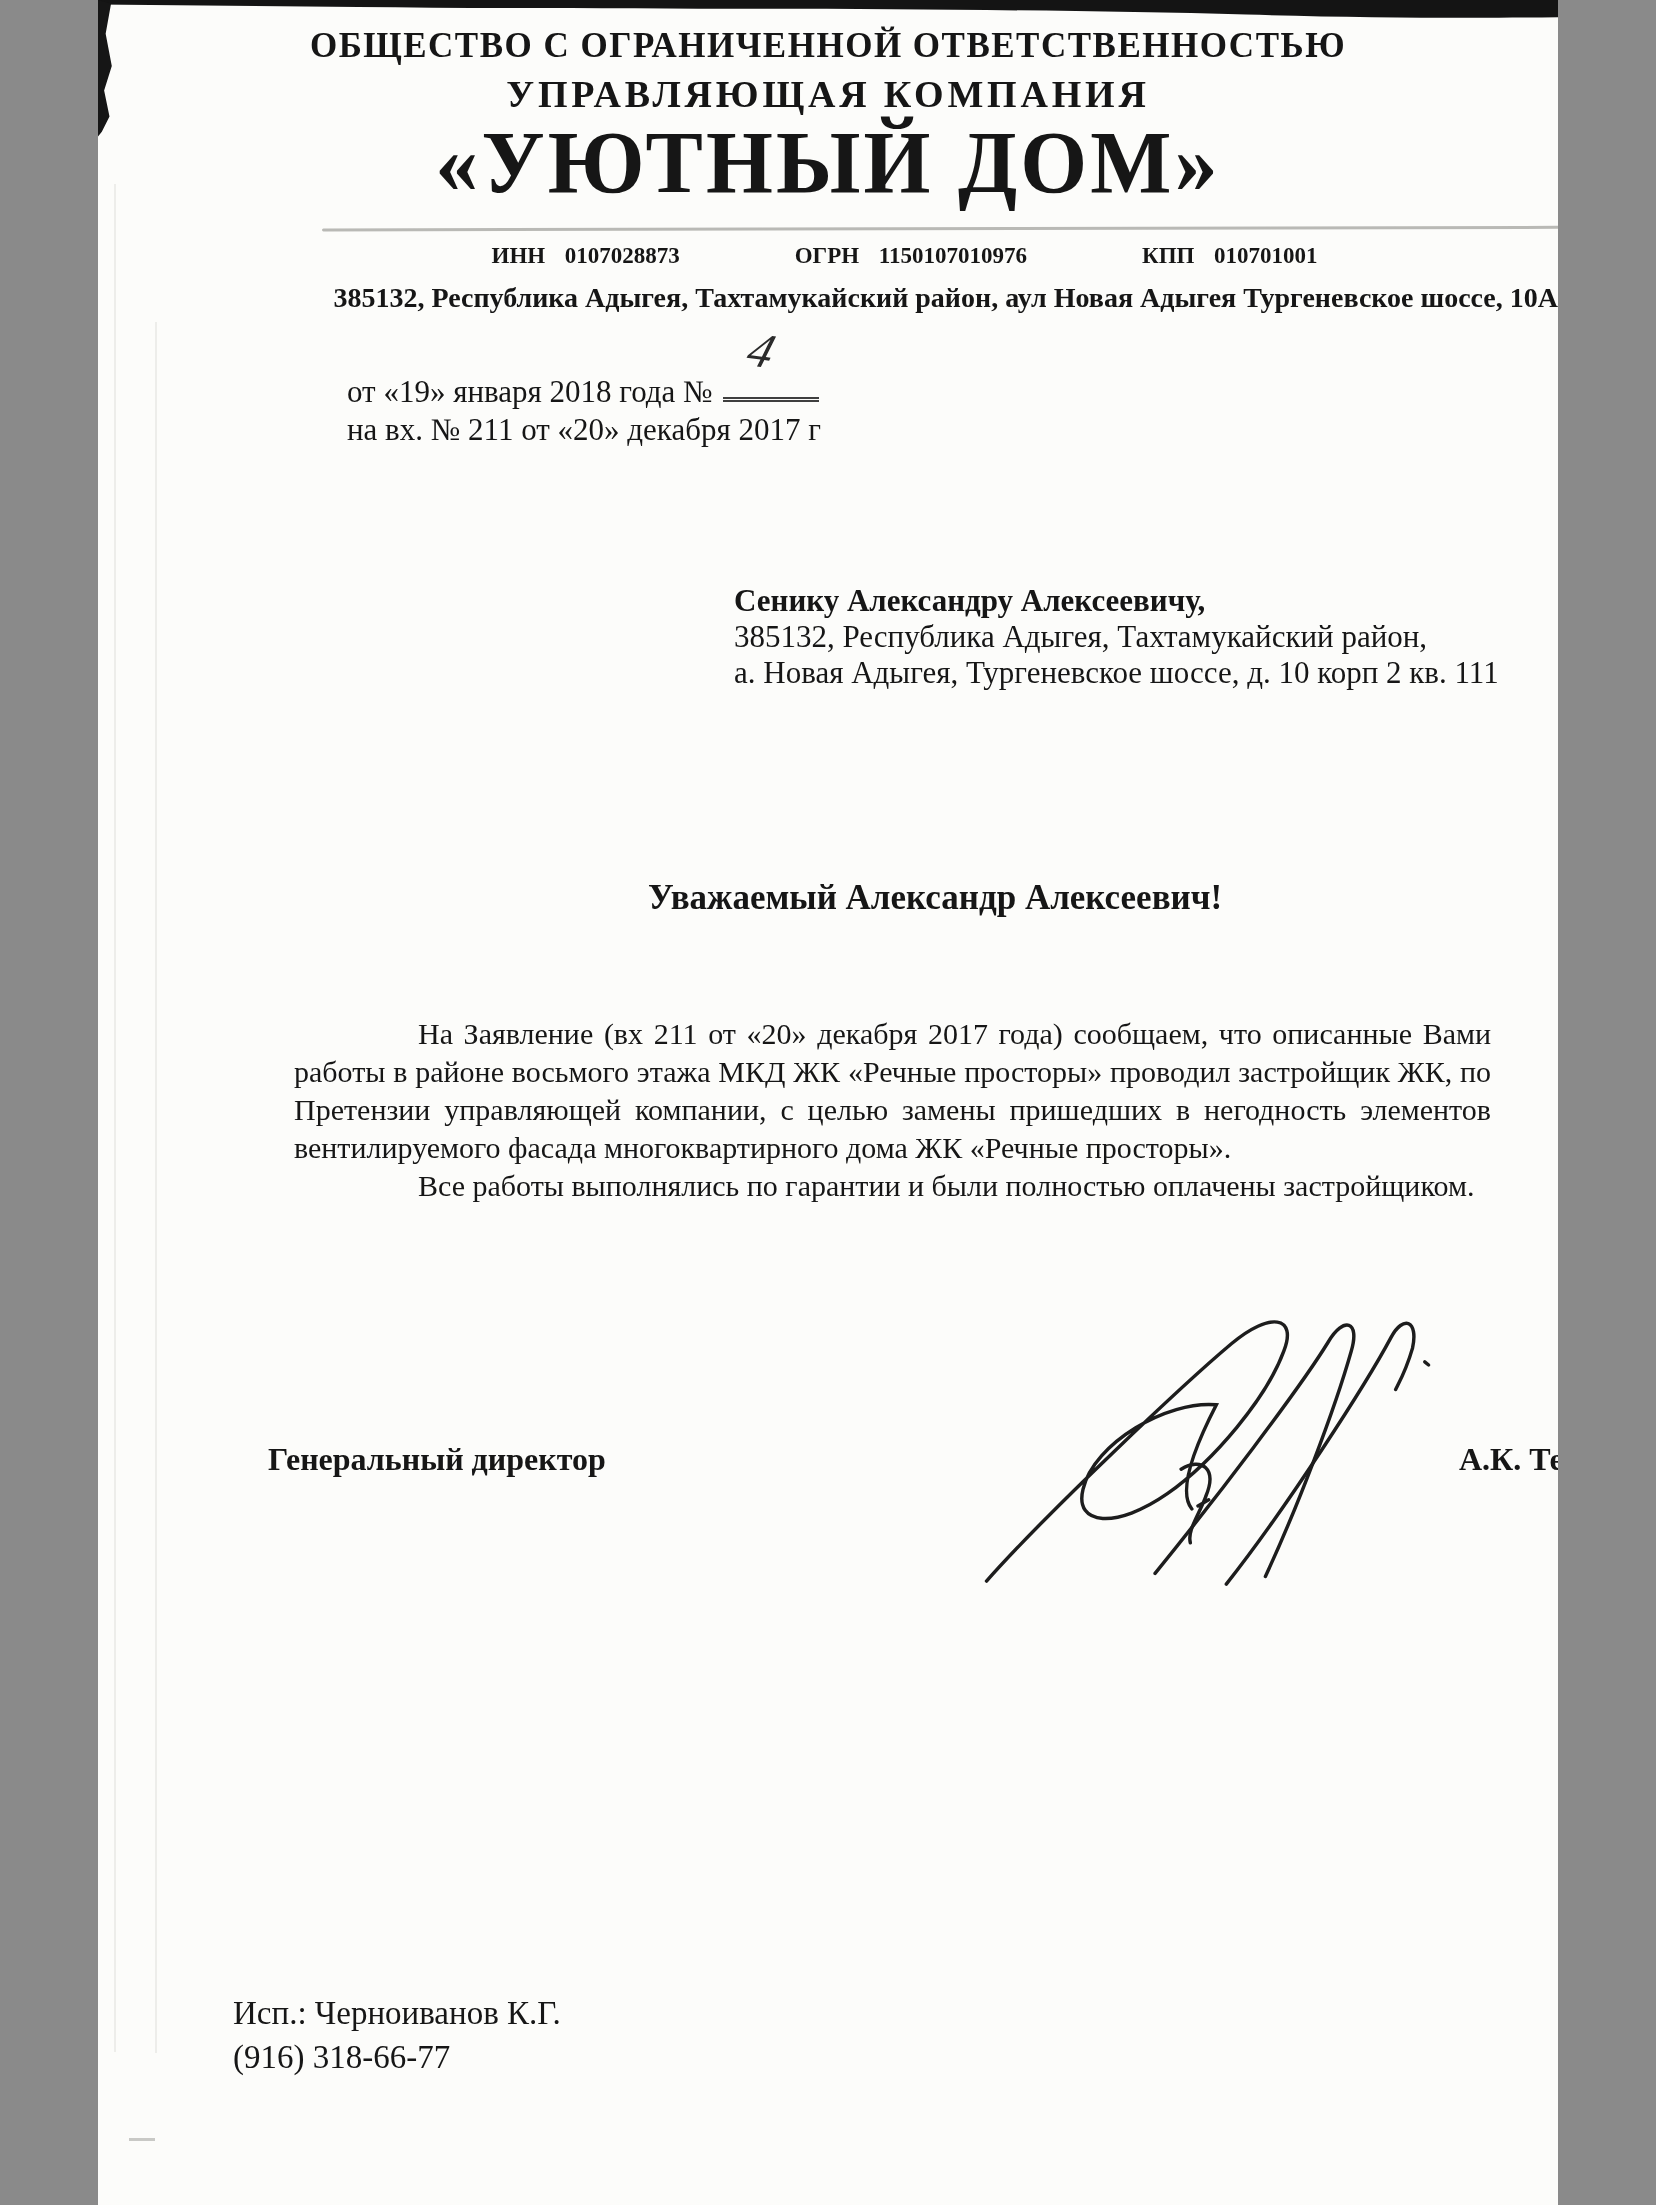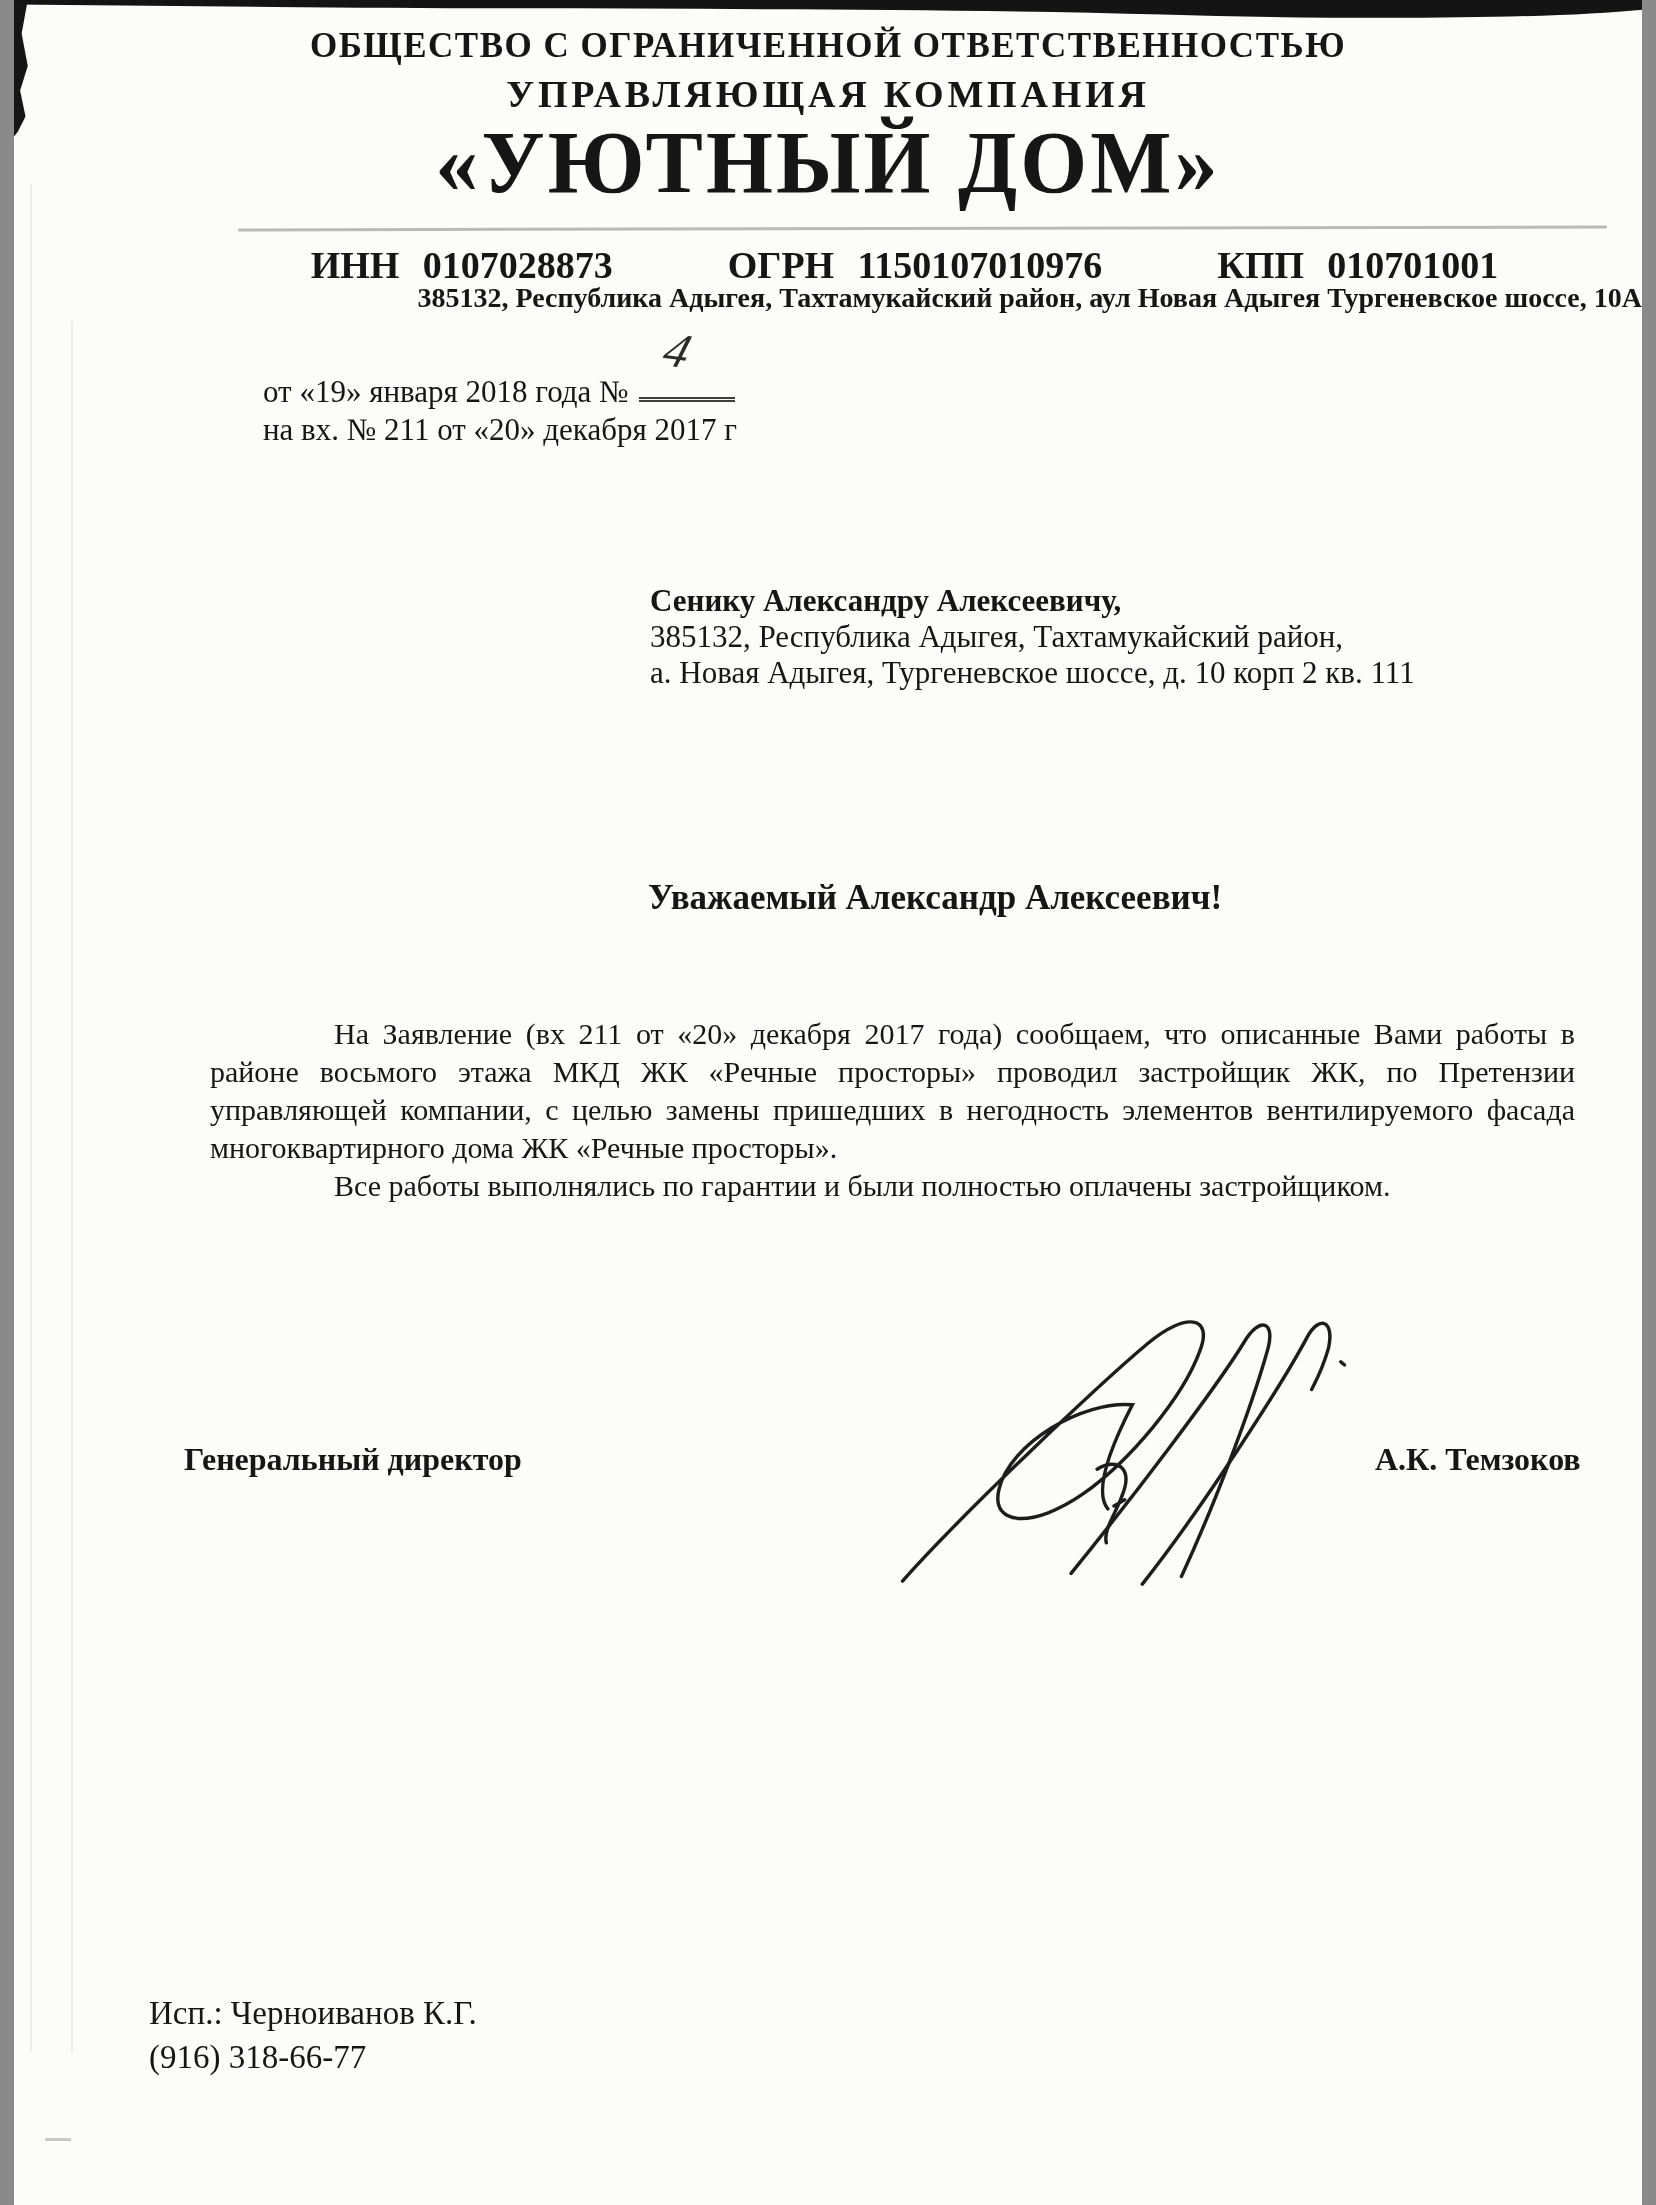--- a/index.html
+++ b/index.html
@@ -1,35 +1,35 @@
 <!DOCTYPE html>
 <html style="font-size:12.3px"><head>
 <meta charset="utf-8">
 <style>
   html,body{margin:0;padding:0;background:#8a8a8a;}
   .page{
     position:relative;
-    width:1628px;height:2205px;
+    width:1460px;height:2205px;
     margin:0 auto;
     background:#fcfcfa;
     overflow:hidden;
     font-family:"Liberation Serif","DejaVu Serif",serif;
     color:#161616;
   }
   
   .artifact{position:absolute;pointer-events:none;}
   .fold-line{position:absolute;width:2.3px;background:#ededea;}
   .speck{position:absolute;background:#c9c9c6;}
   
   .letterhead{position:absolute;left:153px;right:0;top:0;text-align:center;}
   .lh-line1{position:absolute;left:0;right:0;top:26px;font-weight:bold;font-size:35px;letter-spacing:1.5px;white-space:nowrap;}
   .lh-line2{position:absolute;left:0;right:0;top:72px;font-weight:bold;font-size:38px;letter-spacing:3.8px;white-space:nowrap;}
   .lh-title{position:absolute;left:0;right:0;top:112px;font-weight:bold;font-size:86px;letter-spacing:3.1px;white-space:nowrap;transform:scaleY(1.04);}
   .divider{position:absolute;left:224px;top:227px;width:1369px;height:3.1px;background:#b9b9b5;transform:rotate(-0.12deg);border-radius:1.5px;}
-  .requisites{position:absolute;left:153px;right:0;top:243px;display:flex;justify-content:center;gap:115px;font-weight:bold;font-size:38px;white-space:nowrap;}
+  .requisites{position:absolute;left:153px;right:0;top:243px;display:flex;justify-content:center;gap:115px;font-weight:bold;font-size:23px;white-space:nowrap;}
   .requisites .pair span{display:inline-block;}
   .requisites .pair .val{margin-left:13.8px;}
   .lh-address{position:absolute;left:153px;right:0;top:282px;text-align:right;font-weight:bold;font-size:28px;white-space:nowrap;}
   
   .ref-block{position:absolute;left:249px;top:363px;font-size:31px;line-height:38px;}
   .ref-line{white-space:nowrap;}
   .hand-no{
     display:inline-block;position:relative;width:96px;height:34px;vertical-align:baseline;
     border-bottom:5.4px double #3f3f3f;margin-left:10.7px;
   }

